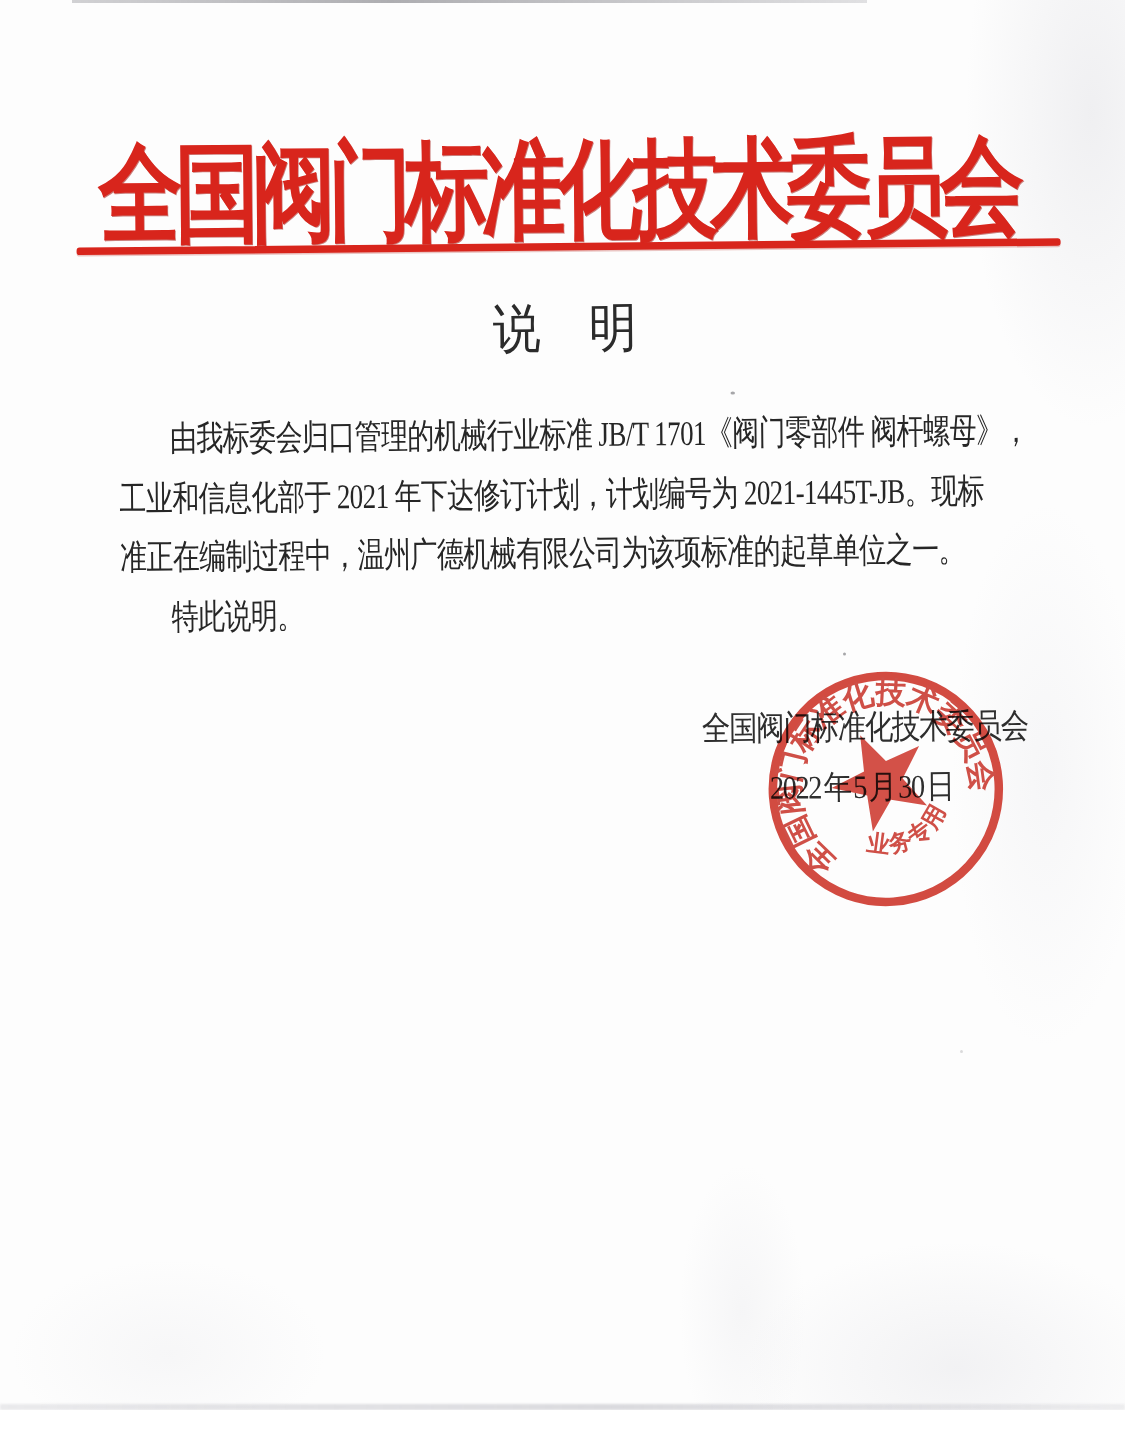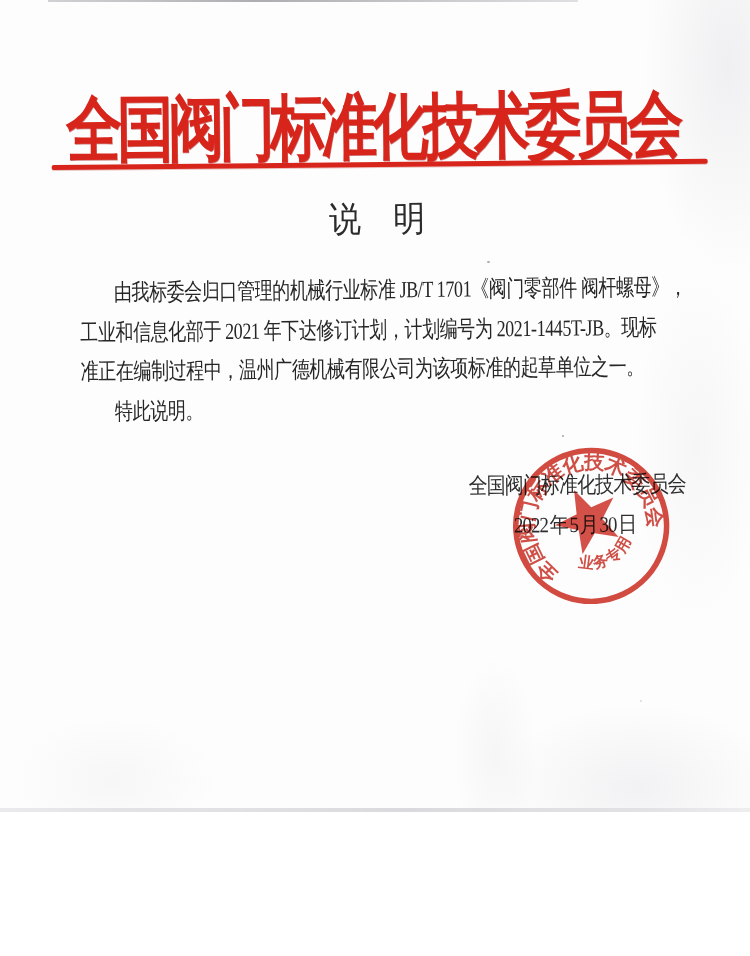--- a/index.html
+++ b/index.html
@@ -4,21 +4,21 @@
 <style>
   html, body {
     margin: 0; padding: 0;
     background: #ffffff;
     width: 750px; height: 956px;
     overflow: hidden;
     font-family: "Liberation Serif", "DejaVu Serif", serif;
   }
   .sheet {
     position: relative;
-    width: 750px; height: 812px;
+    width: 750px; height: 940px;
     background:
       radial-gradient(ellipse 120px 300px at 97% 8%, rgba(185,185,195,0.20), transparent 70%),
       radial-gradient(ellipse 90px 260px at 93% 55%, rgba(195,195,205,0.12), transparent 70%),
       radial-gradient(ellipse 200px 120px at 85% 97%, rgba(190,190,200,0.18), transparent 70%),
       radial-gradient(ellipse 150px 90px at 15% 96%, rgba(200,200,208,0.12), transparent 70%),
       radial-gradient(ellipse 60px 140px at 66% 93%, rgba(200,200,208,0.14), transparent 70%),
       #fdfdfd;
     overflow: hidden;
   }
   .scan-edge-top {

